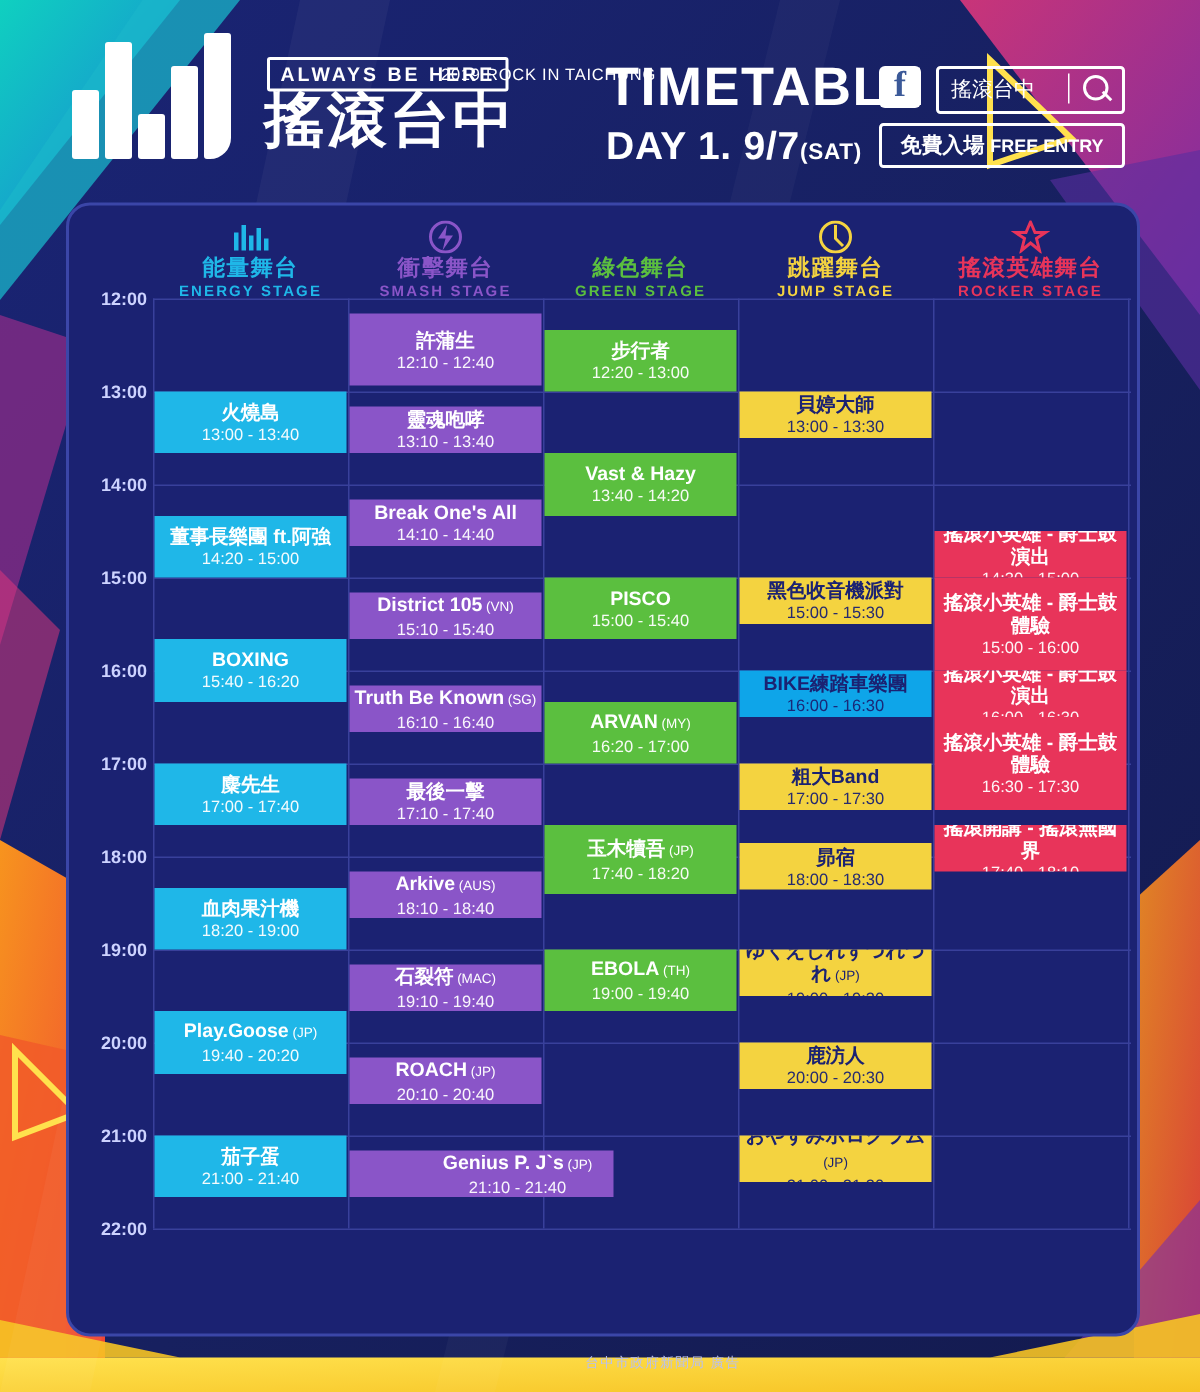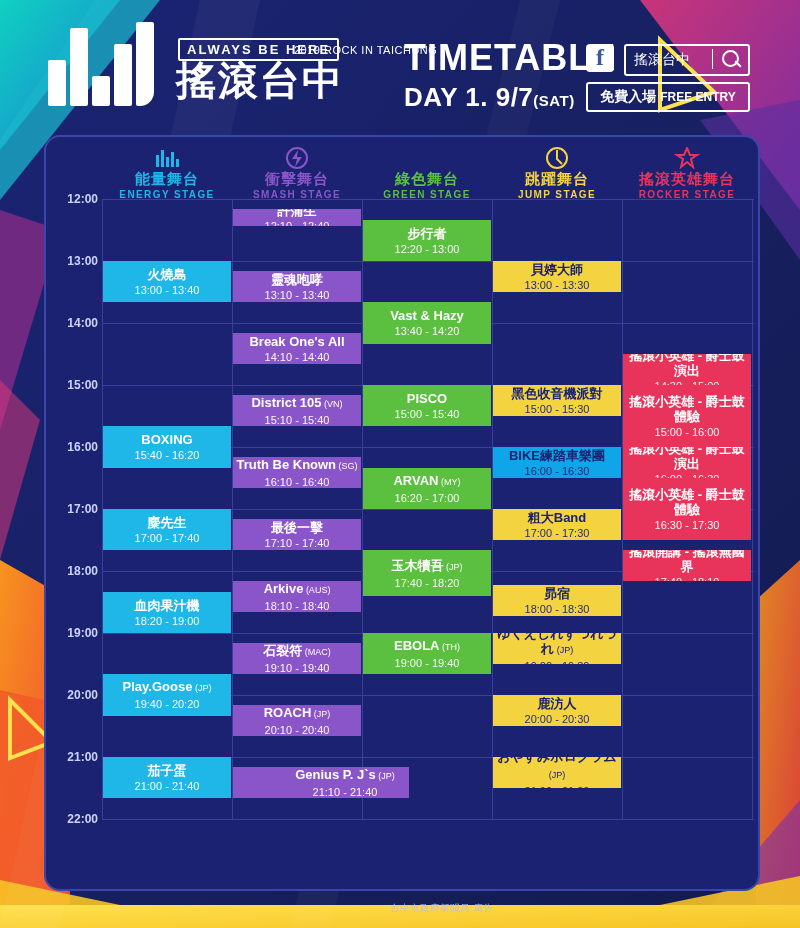--- a/index.html
+++ b/index.html
@@ -252,41 +252,45 @@
       <div class="vline" style="left: 56px;"></div>
       <div class="vline" style="left: 186px;"></div>
       <div class="vline" style="left: 316px;"></div>
       <div class="vline" style="left: 446px;"></div>
       <div class="vline" style="left: 576px;"></div>
       <div class="vline" style="left: 706px;"></div>
       <div class="slot" style="left: 57px; top: 124px; width: 128px; height: 41.3333px; background: rgb(31, 183, 232);">
         <div class="name">火燒島</div>
         <div class="time">13:00 - 13:40</div>
       </div>
+      <div class="slot" style="left: 57px; top: 206.667px; width: 128px; height: 41.3333px; background: rgb(31, 183, 232);">
+        <div class="name">董事長樂團 ft.阿強</div>
+        <div class="time">14:20 - 15:00</div>
+      </div>
       <div class="slot" style="left: 57px; top: 289.333px; width: 128px; height: 41.3333px; background: rgb(31, 183, 232);">
         <div class="name">BOXING</div>
         <div class="time">15:40 - 16:20</div>
       </div>
       <div class="slot" style="left: 57px; top: 372px; width: 128px; height: 41.3333px; background: rgb(31, 183, 232);">
         <div class="name">麋先生</div>
         <div class="time">17:00 - 17:40</div>
       </div>
       <div class="slot" style="left: 57px; top: 454.667px; width: 128px; height: 41.3333px; background: rgb(31, 183, 232);">
         <div class="name">血肉果汁機</div>
         <div class="time">18:20 - 19:00</div>
       </div>
       <div class="slot" style="left: 57px; top: 537.333px; width: 128px; height: 41.3333px; background: rgb(31, 183, 232);">
         <div class="name">Play.Goose<span class="sup"> (JP)</span></div>
         <div class="time">19:40 - 20:20</div>
       </div>
       <div class="slot" style="left: 57px; top: 620px; width: 128px; height: 41.3333px; background: rgb(31, 183, 232);">
         <div class="name">茄子蛋</div>
         <div class="time">21:00 - 21:40</div>
       </div>
-      <div class="slot" style="left: 187px; top: 72.3333px; width: 128px; height: 17px; background: rgb(138, 85, 200);">
+      <div class="slot" style="left: 187px; top: 72.3333px; width: 128px; height: 48px; background: rgb(138, 85, 200);">
         <div class="name">許蒲生</div>
         <div class="time">12:10 - 12:40</div>
       </div>
       <div class="slot" style="left: 187px; top: 134.333px; width: 128px; height: 31px; background: rgb(138, 85, 200);">
         <div class="name">靈魂咆哮</div>
         <div class="time">13:10 - 13:40</div>
       </div>
       <div class="slot" style="left: 187px; top: 196.333px; width: 128px; height: 31px; background: rgb(138, 85, 200);">
         <div class="name">Break One's All</div>
         <div class="time">14:10 - 14:40</div>
@@ -352,21 +356,21 @@
         <div class="time">15:00 - 15:30</div>
       </div>
       <div class="slot" style="left: 447px; top: 310px; width: 128px; height: 31px; background: #0ea5e9; color: rgb(27, 34, 114);">
         <div class="name">BIKE練踏車樂團</div>
         <div class="time">16:00 - 16:30</div>
       </div>
       <div class="slot" style="left: 447px; top: 372px; width: 128px; height: 31px; background: rgb(244, 211, 64); color: rgb(27, 34, 114);">
         <div class="name">粗大Band</div>
         <div class="time">17:00 - 17:30</div>
       </div>
-      <div class="slot" style="left: 447px; top: 448px; width: 128px; height: 31px; background: rgb(244, 211, 64); color: rgb(27, 34, 114);">
+      <div class="slot" style="left: 447px; top: 425px; width: 128px; height: 31px; background: rgb(244, 211, 64); color: rgb(27, 34, 114); justify-content: flex-end;">
         <div class="name">昴宿</div>
         <div class="time">18:00 - 18:30</div>
       </div>
       <div class="slot" style="left: 447px; top: 496px; width: 128px; height: 31px; background: rgb(244, 211, 64); color: rgb(27, 34, 114);">
         <div class="name">ゆくえしれずつれづれ<span class="sup"> (JP)</span></div>
         <div class="time">19:00 - 19:30</div>
       </div>
       <div class="slot" style="left: 447px; top: 558px; width: 128px; height: 31px; background: rgb(244, 211, 64); color: rgb(27, 34, 114);">
         <div class="name">鹿汸人</div>
         <div class="time">20:00 - 20:30</div>

